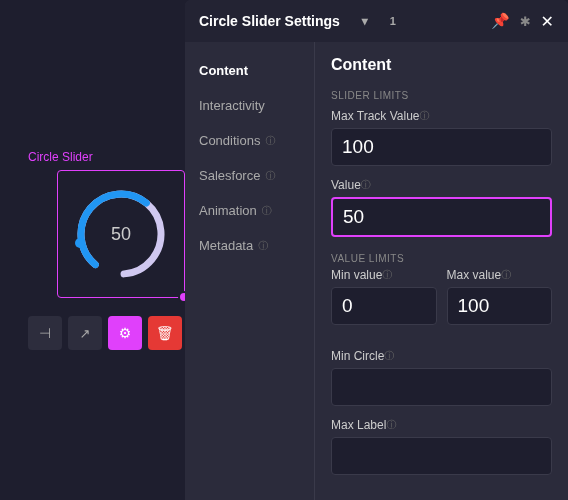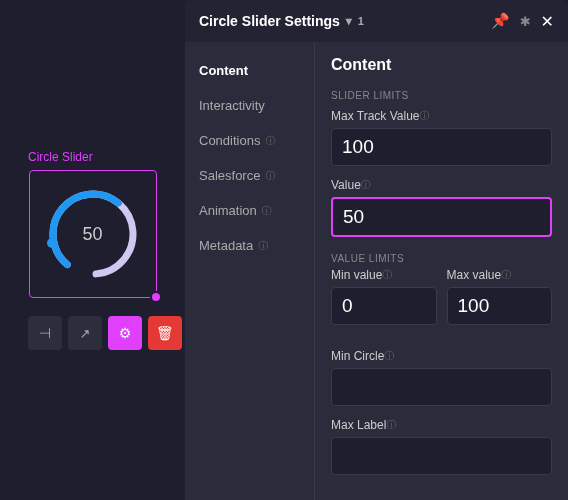--- a/index.html
+++ b/index.html
@@ -14,21 +14,21 @@
 
     
     .canvas-area {
       position: absolute;
       left: 0; top: 0;
       width: 185px;
       height: 500px;
       background: #1e1e2e;
       display: flex;
       flex-direction: column;
-      align-items: center;
+      align-items: flex-end;
       justify-content: center;
     }
 
     .widget-label {
       color: #e040fb;
       font-size: 12px;
       margin-bottom: 6px;
       align-self: flex-start;
       margin-left: 28px;
     }
@@ -124,21 +124,21 @@
       border-radius: 6px 6px 0 0;
       min-height: 42px;
     }
 
     .panel-title {
       color: #fff;
       font-size: 14px;
       font-weight: 600;
       display: flex;
       align-items: center;
-      gap: 6px;
+      gap: 22px;
       justify-content: space-between;
     }
 
     .panel-title-chevron {
       color: #aaa;
       font-size: 12px;
     }
 
     .panel-title-info {
       color: #aaa;

